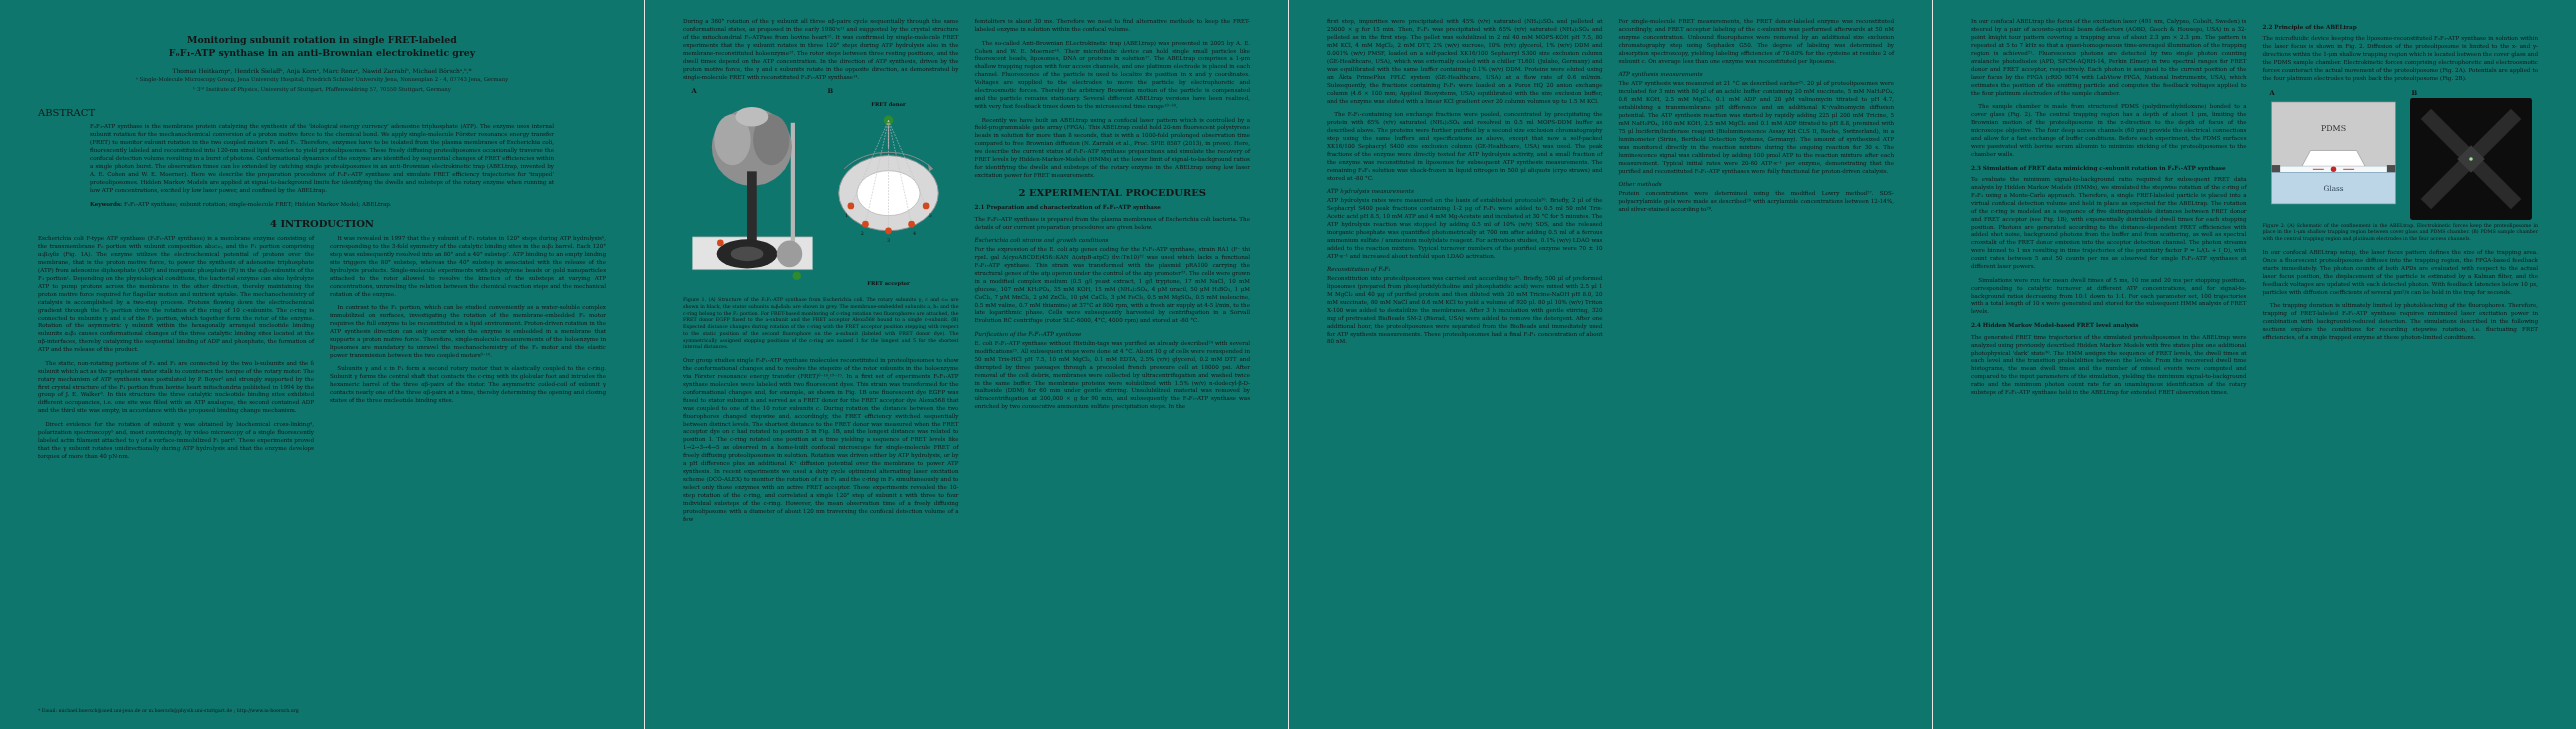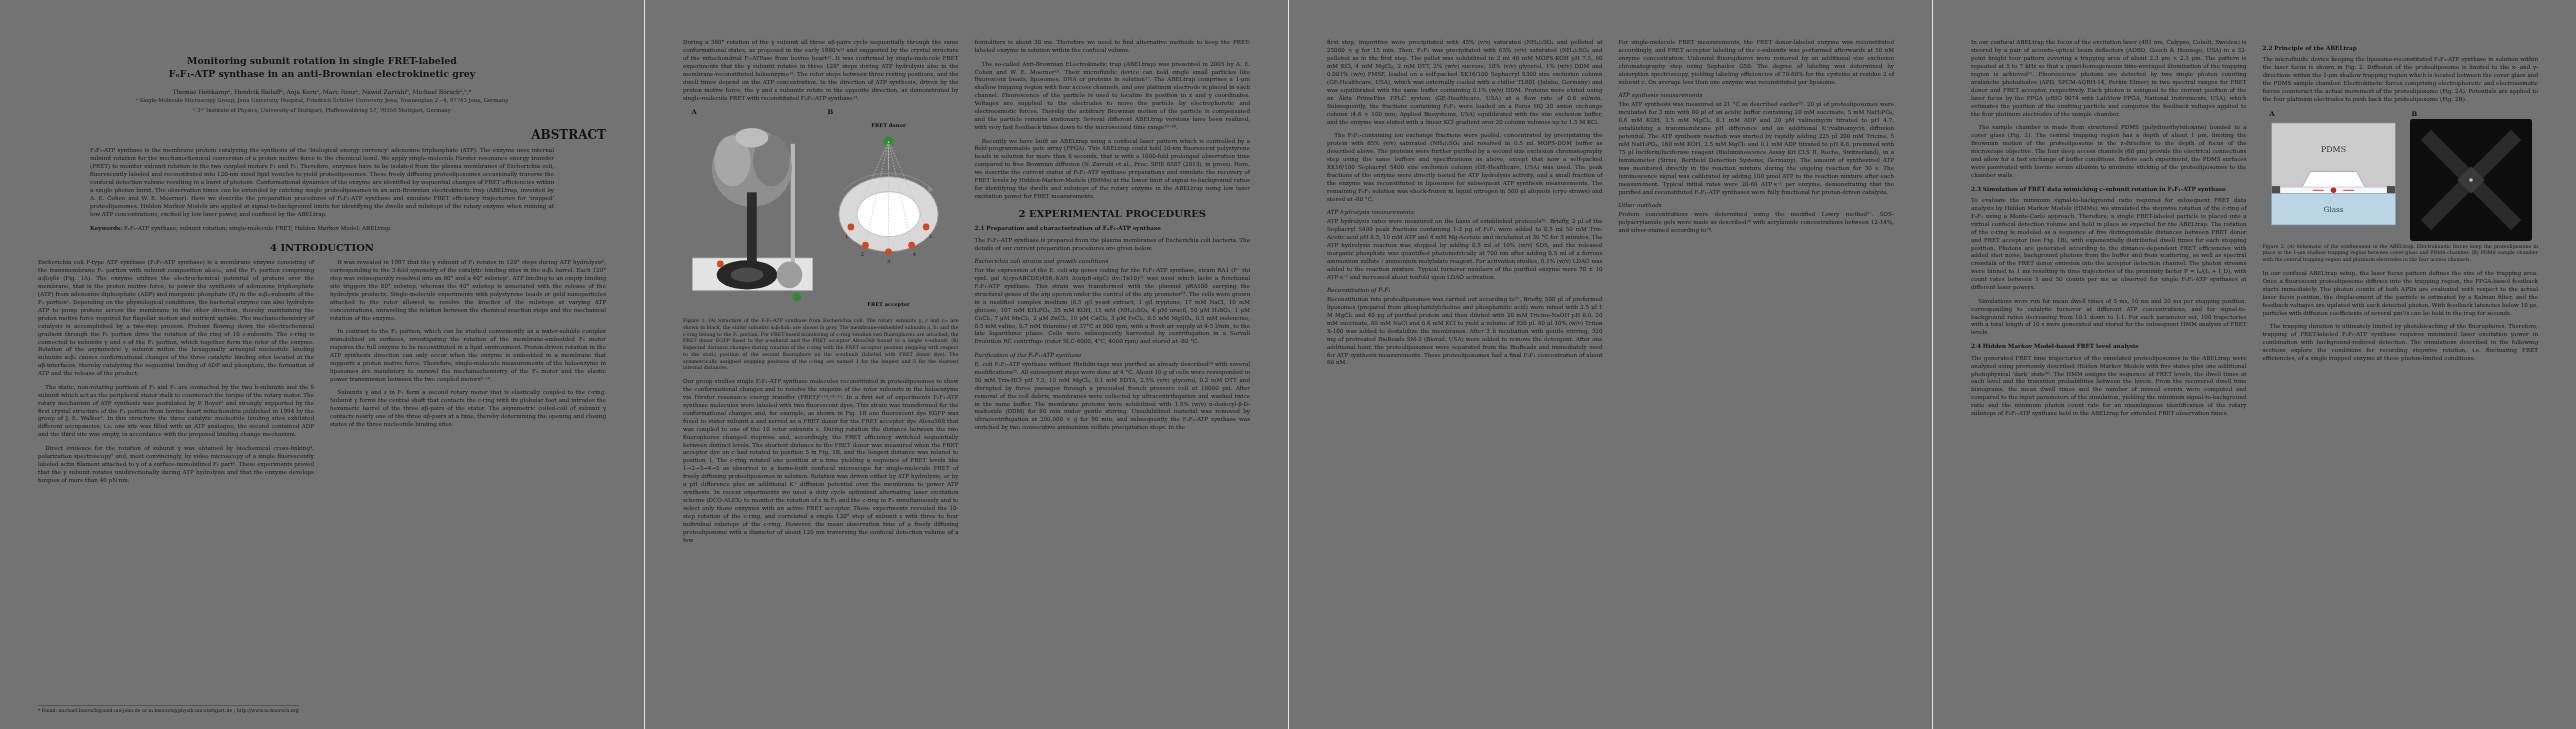--- a/index.html
+++ b/index.html
@@ -1,26 +1,26 @@
 <!DOCTYPE html>
 <html style="font-size:9.7px"><head>
 <meta charset="utf-8">
 <style>
   html,body{margin:0;padding:0;}
   body{width:2576px;height:729px;background:#f4f4f4;}
   .doc{display:flex;width:2576px;height:729px;}
-  .page{width:644px;height:729px;background:#737373;box-sizing:border-box;
-        padding:38px 38px 16px 38px;position:relative;overflow:hidden;
+  .page{width:644px;height:729px;background:#0f766e;box-sizing:border-box;
+        padding:17px 38px 16px 38px;position:relative;overflow:hidden;
         font-family:"DejaVu Serif","Liberation Serif",serif;color:#141414;}
   .page + .page{border-left:0.6px solid #e6e6e6;}
 
   .title{font-size:9.4px;font-weight:bold;text-align:center;line-height:1.35;margin-top:17px;}
   .authors{font-size:6px;text-align:center;margin-top:7.3px;}
   .affil{font-size:5.3px;text-align:center;margin-top:2.4px;line-height:1.45;color:#1a1a1a;}
-  .abs-h{font-size:12px;font-weight:bold;text-align:right;margin:13.4px 0 4.9px 0;}
+  .abs-h{font-size:10px;font-weight:normal;text-align:left;margin:13.4px 0 4.9px 0;}
   .abstract{font-size:5.6px;line-height:1.42;text-align:justify;margin:0 52px;}
   .kwline{font-size:5.6px;line-height:1.42;text-align:justify;margin:6px 52px 0 52px;}
   .kwline .kw-label{font-weight:bold;}
   .sec-h{font-size:10px;font-weight:bold;text-align:center;margin:9.7px 0 6px 0;}
   .sec-h.incol{margin:7.3px 0 4.9px 0;}
   .cols{display:flex;gap:16px;margin-top:1.2px;}
   .col{width:276px;}
   p.b{font-size:5.6px;line-height:1.42;text-align:justify;margin:0 0 5.5px 0;text-indent:7.3px;}
   p.b.noind{text-indent:0;}
   .sub-h{font-size:5.7px;font-weight:bold;text-align:left;margin:6px 0 3.6px 0;line-height:1.35;}

